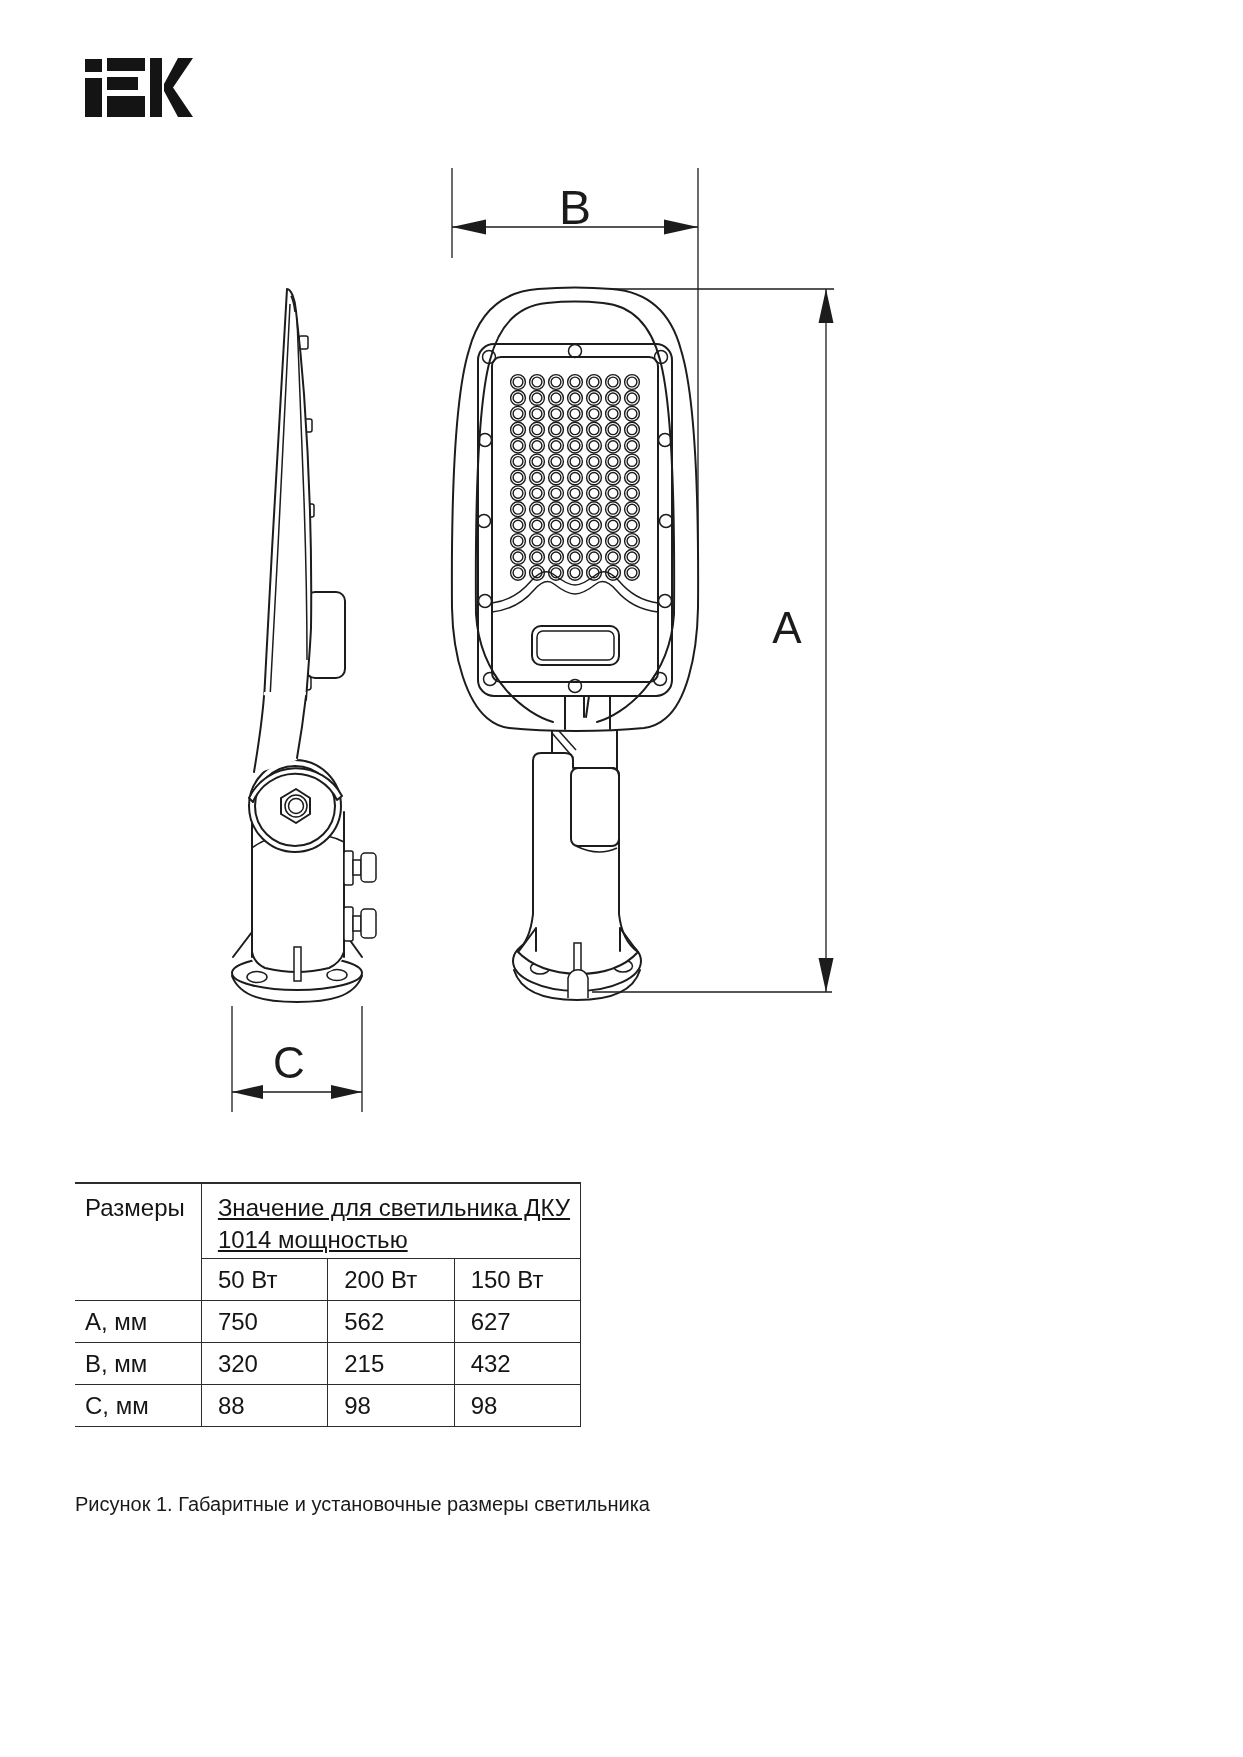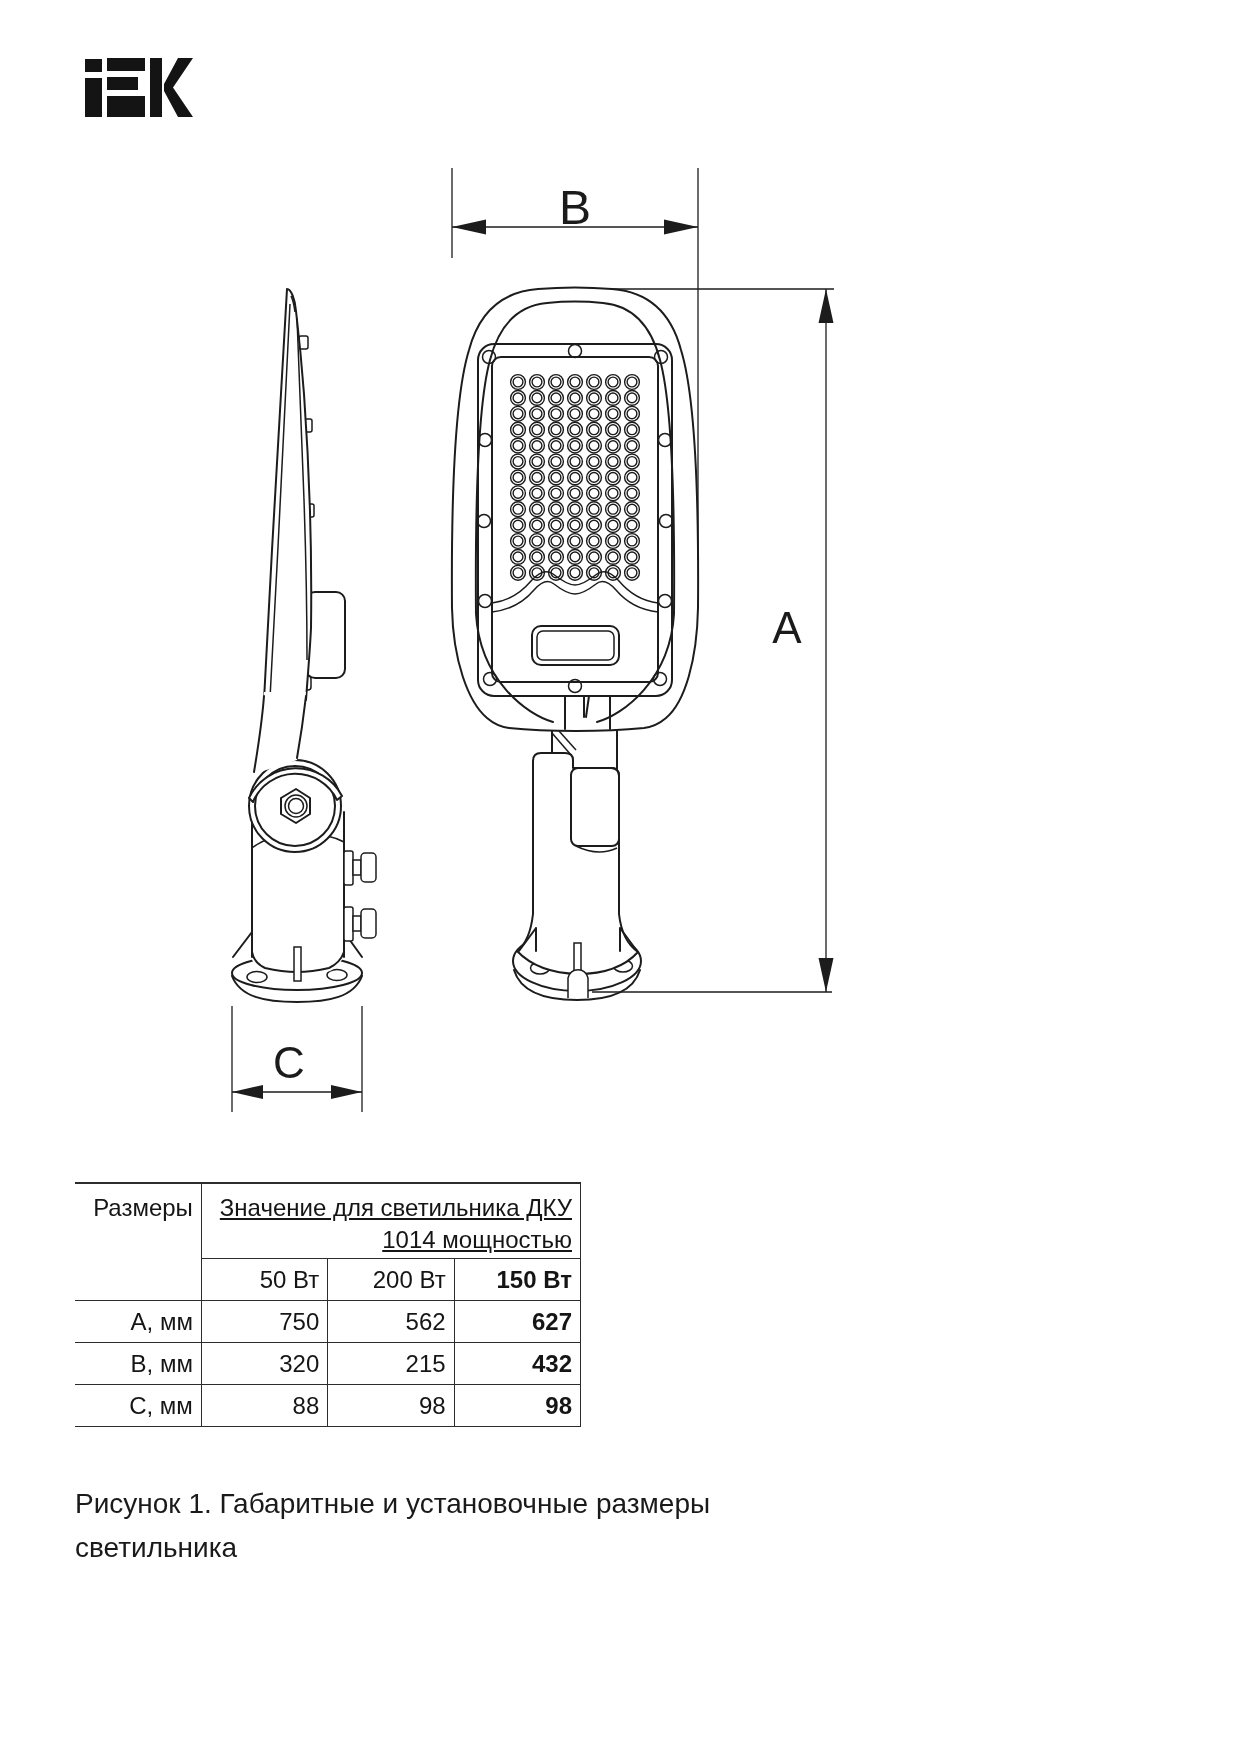--- a/index.html
+++ b/index.html
@@ -14,34 +14,34 @@
   .fw{fill:#ffffff;stroke:none;}
   .thin{fill:none;stroke:#1c1c1c;stroke-width:1.5;}
   .thinf{fill:#ffffff;stroke:#1c1c1c;stroke-width:1.5;}
   .dim{fill:none;stroke:#1c1c1c;stroke-width:1.3;}
   .ah{fill:#1c1c1c;stroke:none;}
   .dimtext{fill:#1b1b1b;font-family:"Liberation Sans",sans-serif;text-anchor:middle;}
   .led-grid circle{fill:none;stroke:#1c1c1c;stroke-width:1.4;}
 
   .dim-table{position:absolute;left:75px;top:1182px;width:506px;border-collapse:collapse;
              font-size:24px;color:#151515;table-layout:fixed;}
-  .dim-table td{font-weight:normal;text-align:right;vertical-align:middle;padding:2px 8px 2px 16px;}
+  .dim-table td{font-weight:normal;text-align:left;vertical-align:middle;padding:2px 8px 2px 16px;}
   .dim-table td.c1{padding-left:10px;}
   .dim-table tr.hdr1 td{border-top:2px solid #2c2c2c;vertical-align:top;padding-top:8px;line-height:32px;}
   .dim-table td.gh{border-bottom:1.5px solid #2c2c2c;border-left:1.5px solid #2c2c2c;border-right:1.5px solid #2c2c2c;text-decoration:underline;}
   .dim-table td.c1{border-right:1.5px solid #2c2c2c;}
   .dim-table tr.hdr2{height:42px;}
   .dim-table tr.hdr1{height:66px;}
   .dim-table tr.datarow{height:42px;}
   .dim-table tr.datarow td{border-top:1.5px solid #2c2c2c;}
   .dim-table tr.datarow:last-child td{border-bottom:1.5px solid #2c2c2c;}
   .dim-table td.divL{border-left:1.5px solid #2c2c2c;}
-  .dim-table td.endR{border-right:1.5px solid #2c2c2c;font-weight:bold;}
-
-  .caption{position:absolute;left:75px;top:1482px;width:780px;font-size:28px;
+  .dim-table td.endR{border-right:1.5px solid #2c2c2c;}
+
+  .caption{position:absolute;left:75px;top:1482px;width:780px;font-size:20px;
            line-height:44px;color:#1a1a1a;}
 </style>
 </head>
 <body>
 
 <div class="page">
 
   <svg class="logo" width="108" height="59" viewBox="0 0 108 59">
     <title>IEK</title>
     <g fill="#141414">

